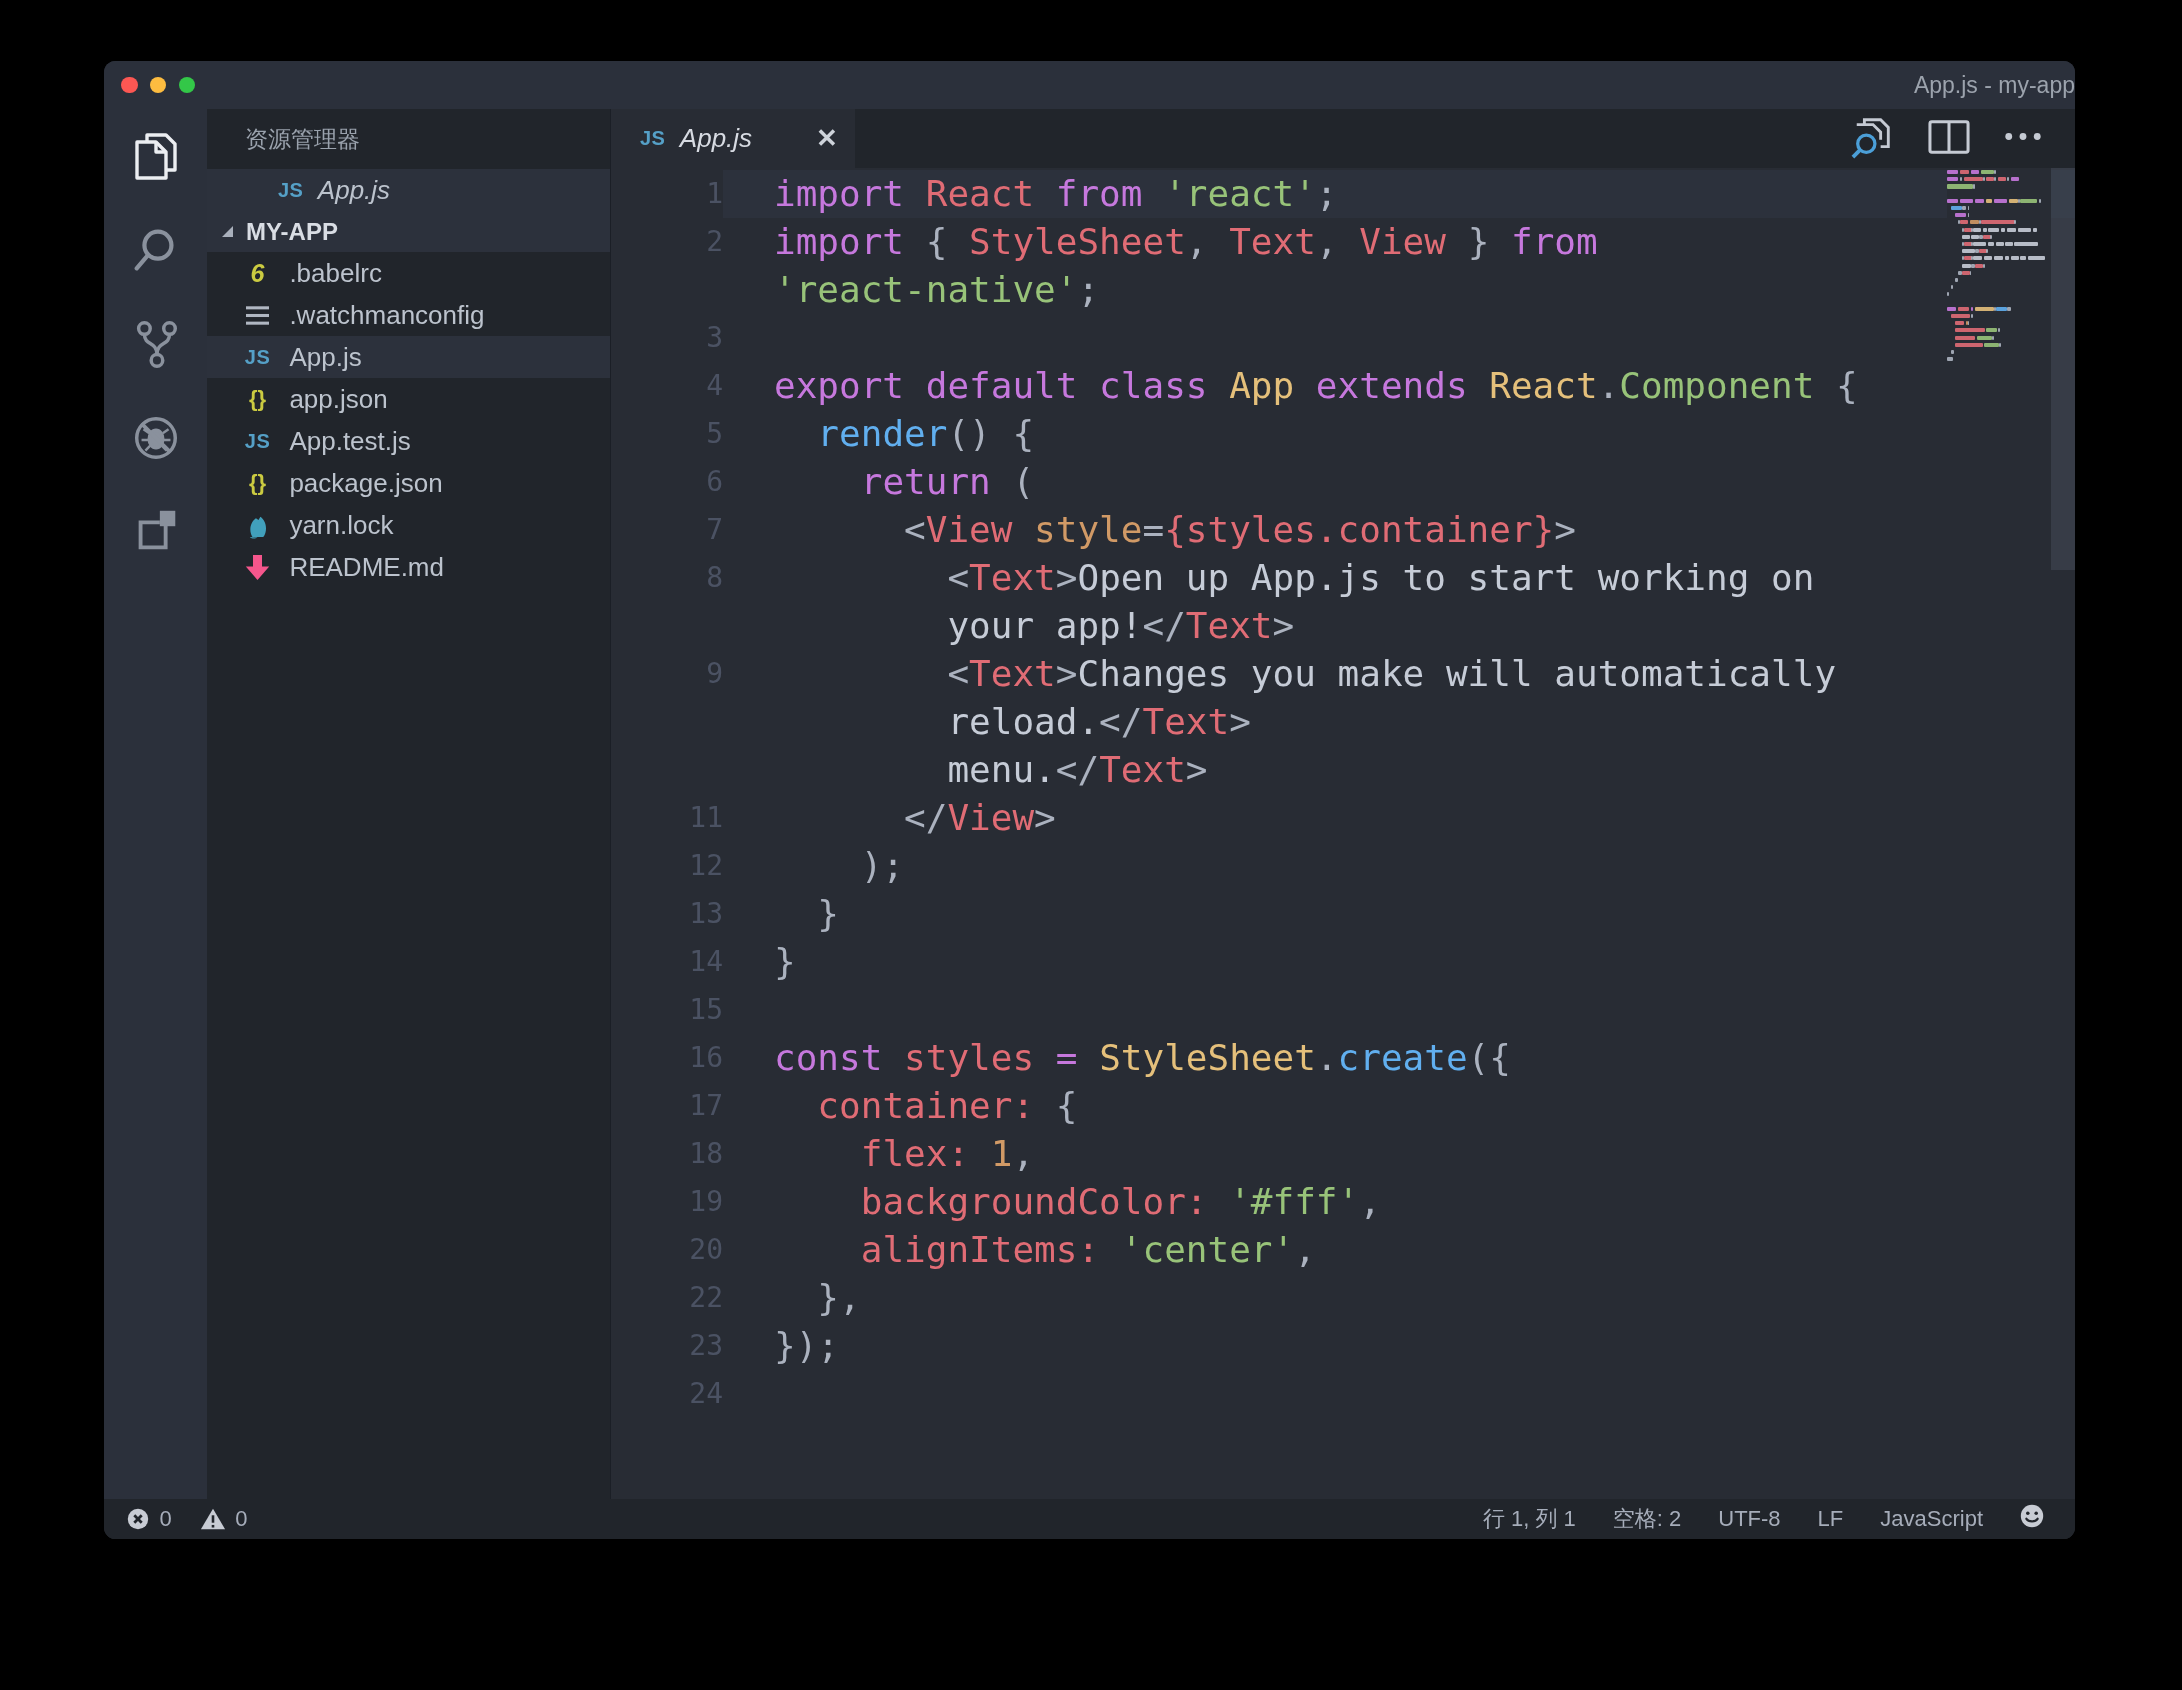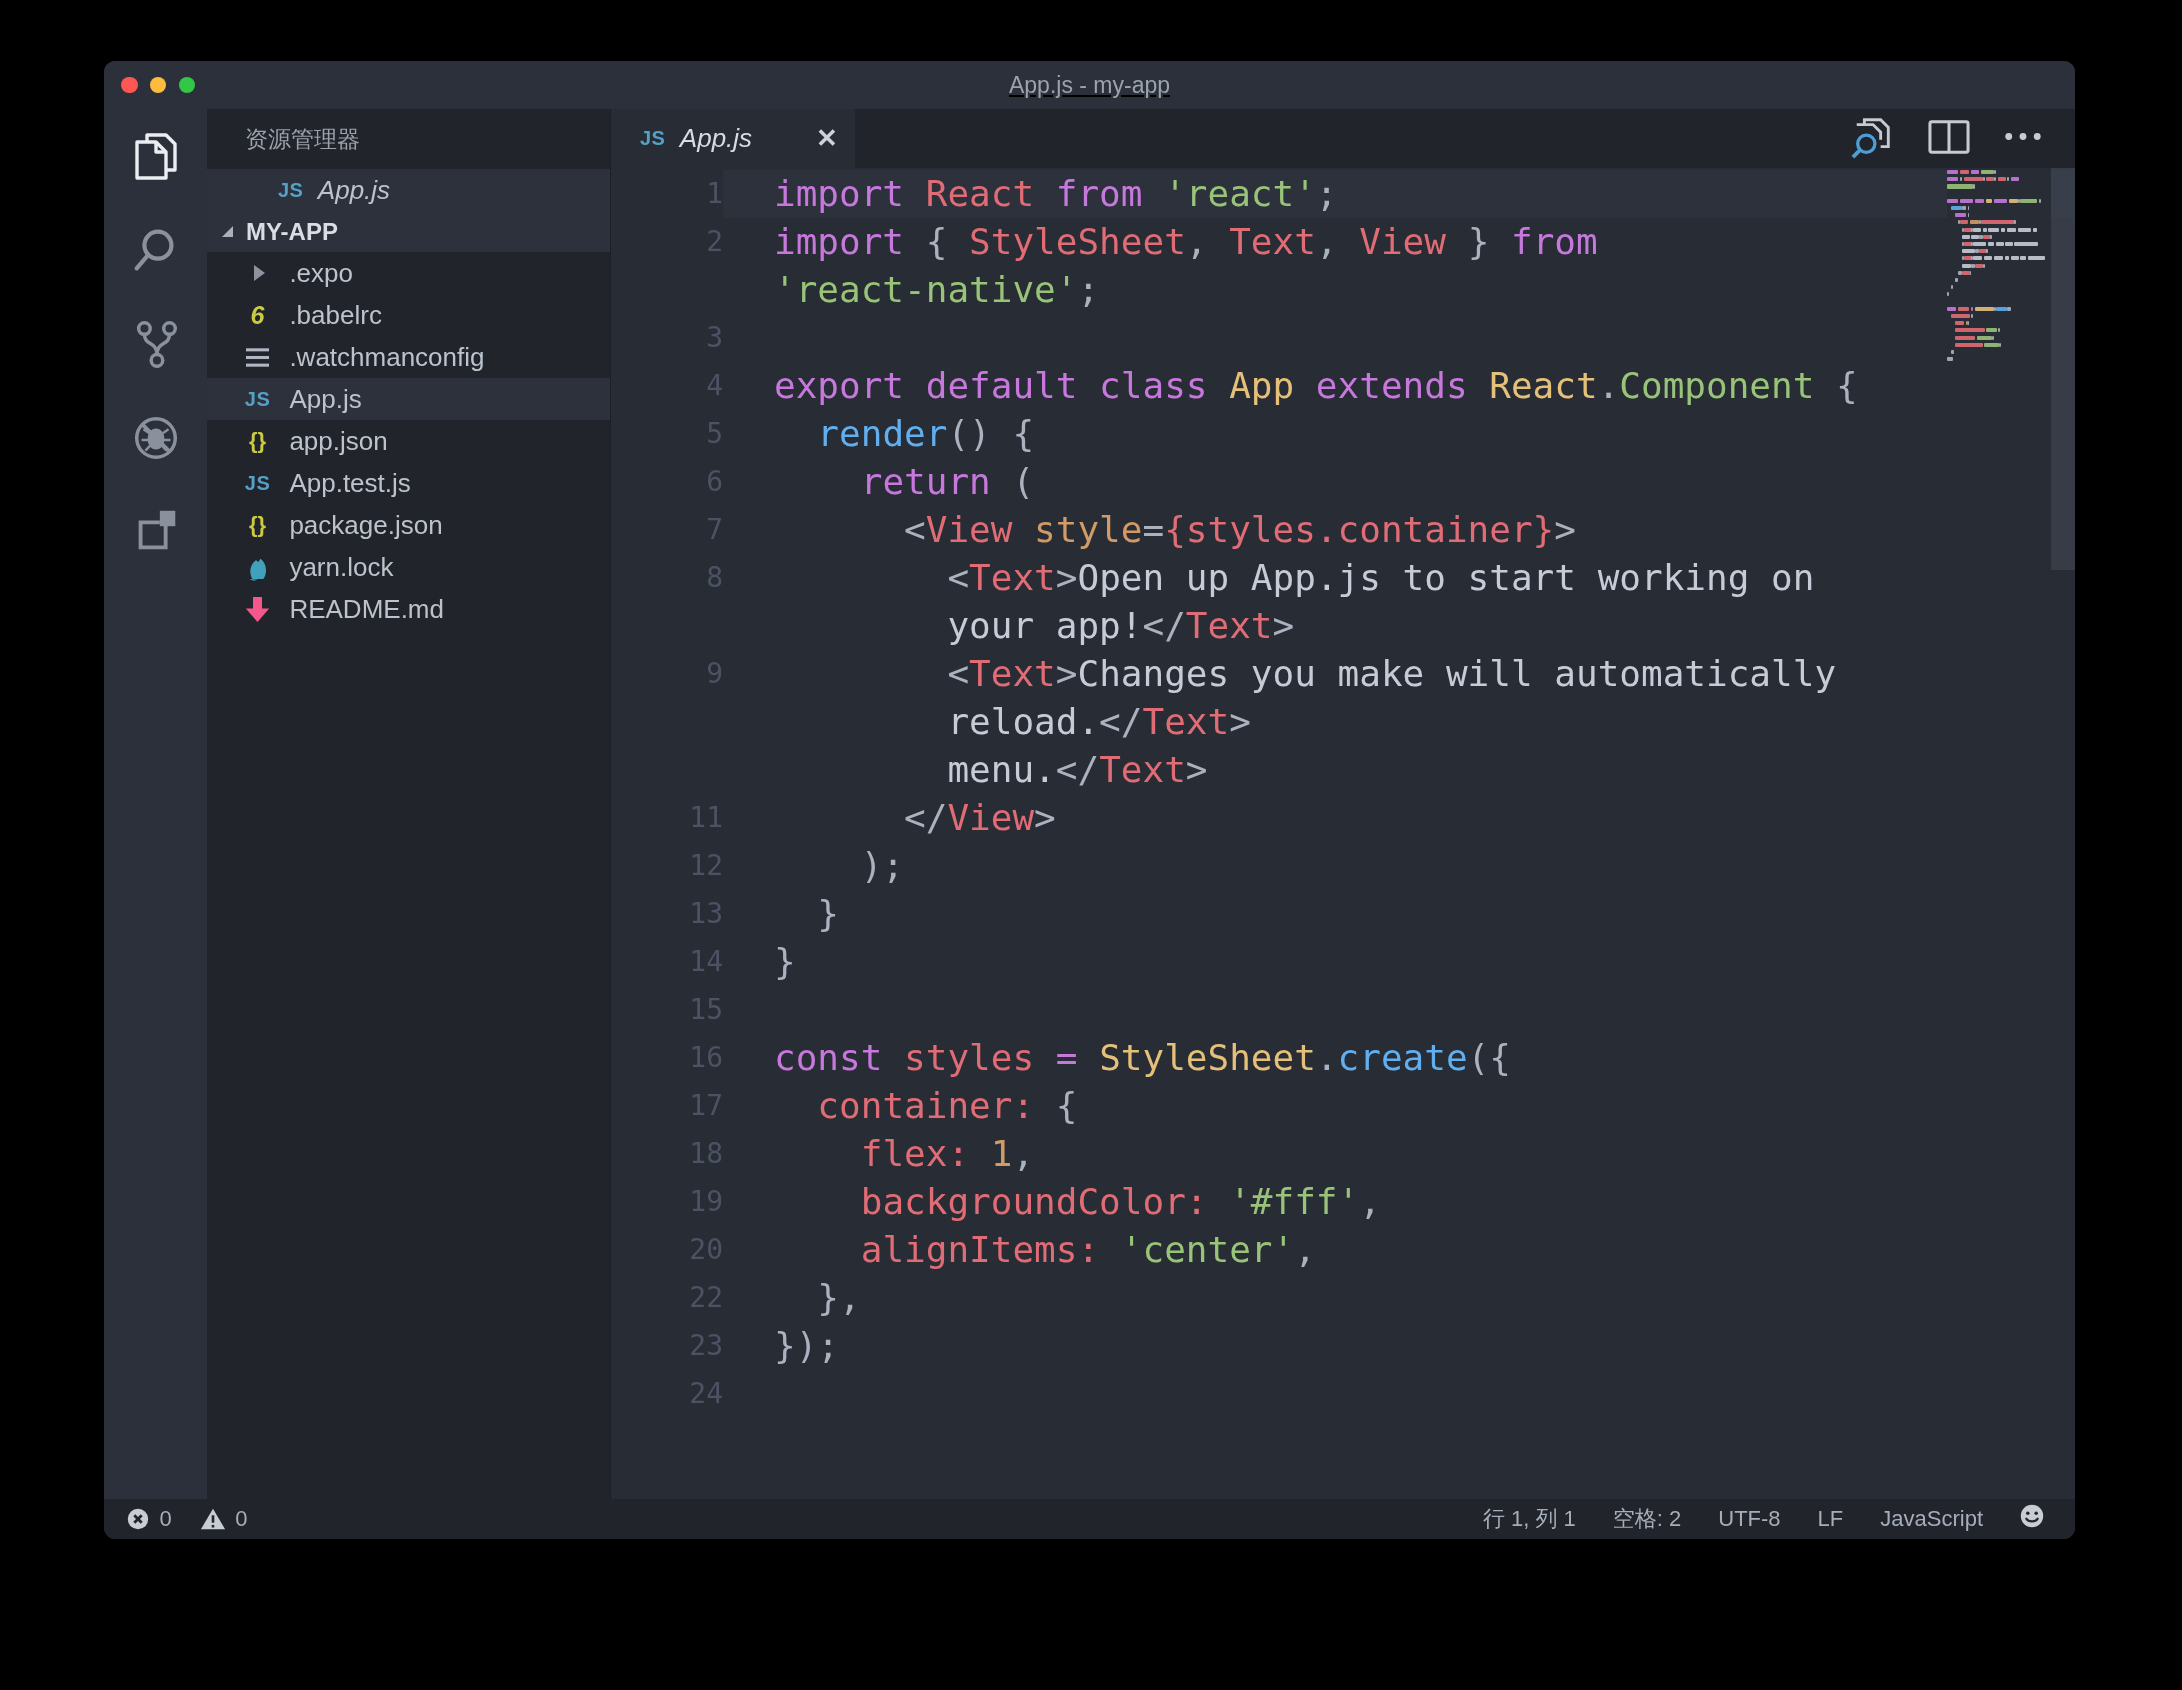--- a/index.html
+++ b/index.html
@@ -5,21 +5,21 @@
   * { margin:0; padding:0; box-sizing:border-box; }
   html,body { width:2183px; height:1691px; background:#000; overflow:hidden;
               font-family:"Liberation Sans", sans-serif; }
 
   .window { position:absolute; left:104px; top:61px; width:1971px; height:1478px;
             background:#282c34; border-radius:11.5px; overflow:hidden;
             display:flex; flex-direction:column; box-shadow:0 33px 86px rgba(0,0,0,.65); }
 
   
   .titlebar { flex:0 0 48px; background:#2b303b; position:relative;
-              display:flex; align-items:center; justify-content:center;text-decoration:underline; }
+              display:flex; align-items:center; justify-content:flex-end; }
   .lights { position:absolute; left:17.3px; top:0; height:100%; display:flex; align-items:center; gap:12.5px; }
   .light { width:16.3px; height:16.3px; border-radius:50%; }
   .l-red    { background:var(--c-red,#fc5753); }
   .l-yellow { background:var(--c-yellow,#fdbc40); }
   .l-green  { background:var(--c-green,#33c748); }
   .wtitle { font-size:23px; color:#9ca3ad; }
 
   .main { flex:1; display:flex; min-height:0; }
 
   
@@ -150,26 +150,20 @@
             <span class="ic-js">JS</span>
             <span class="italic">App.js</span>
           </div>
         </div>
 
       <div class="section-header">
         <span class="tw-open"></span>
         <span>MY-APP</span>
       </div>
       <div id="file-tree">
-          <div class="row-item tree-item">
-            <span class="fi">
-              <span class="arrow-r"></span>
-            </span>
-            <span>.expo</span>
-          </div>
           <div class="row-item tree-item">
             <span class="fi">
               <span class="ic-babel">6</span>
             </span>
             <span>.babelrc</span>
           </div>
           <div class="row-item tree-item">
             <span class="fi">
               <svg width="27" height="23" viewBox="0 0 28 24">
                 <g stroke="#b0b7c2" stroke-width="3.2">

